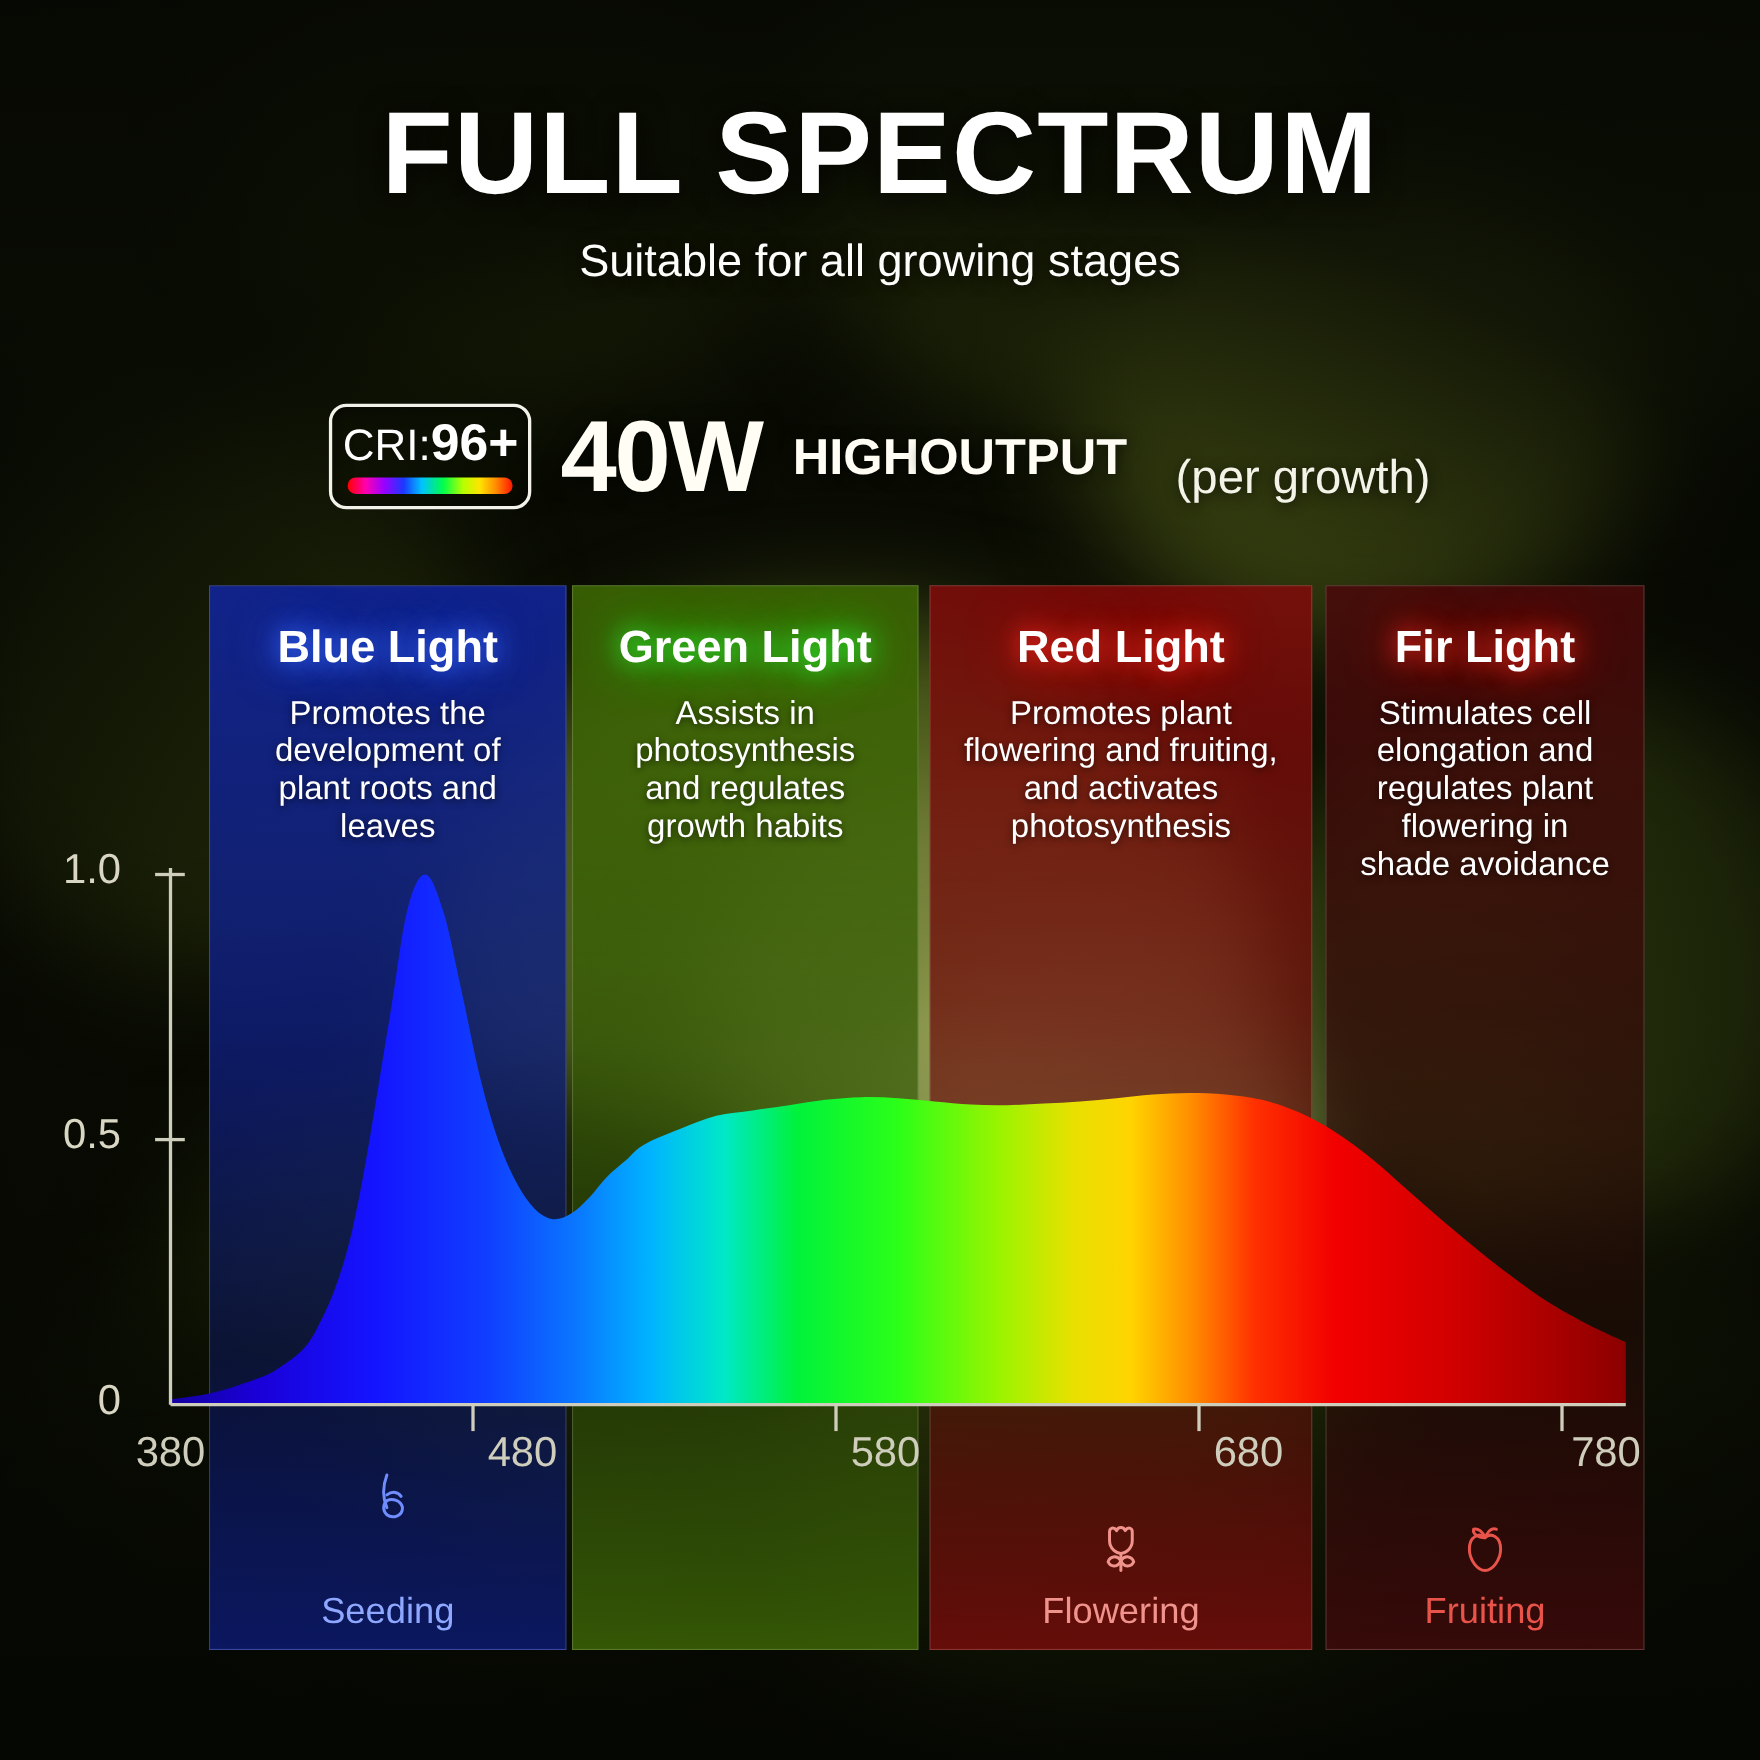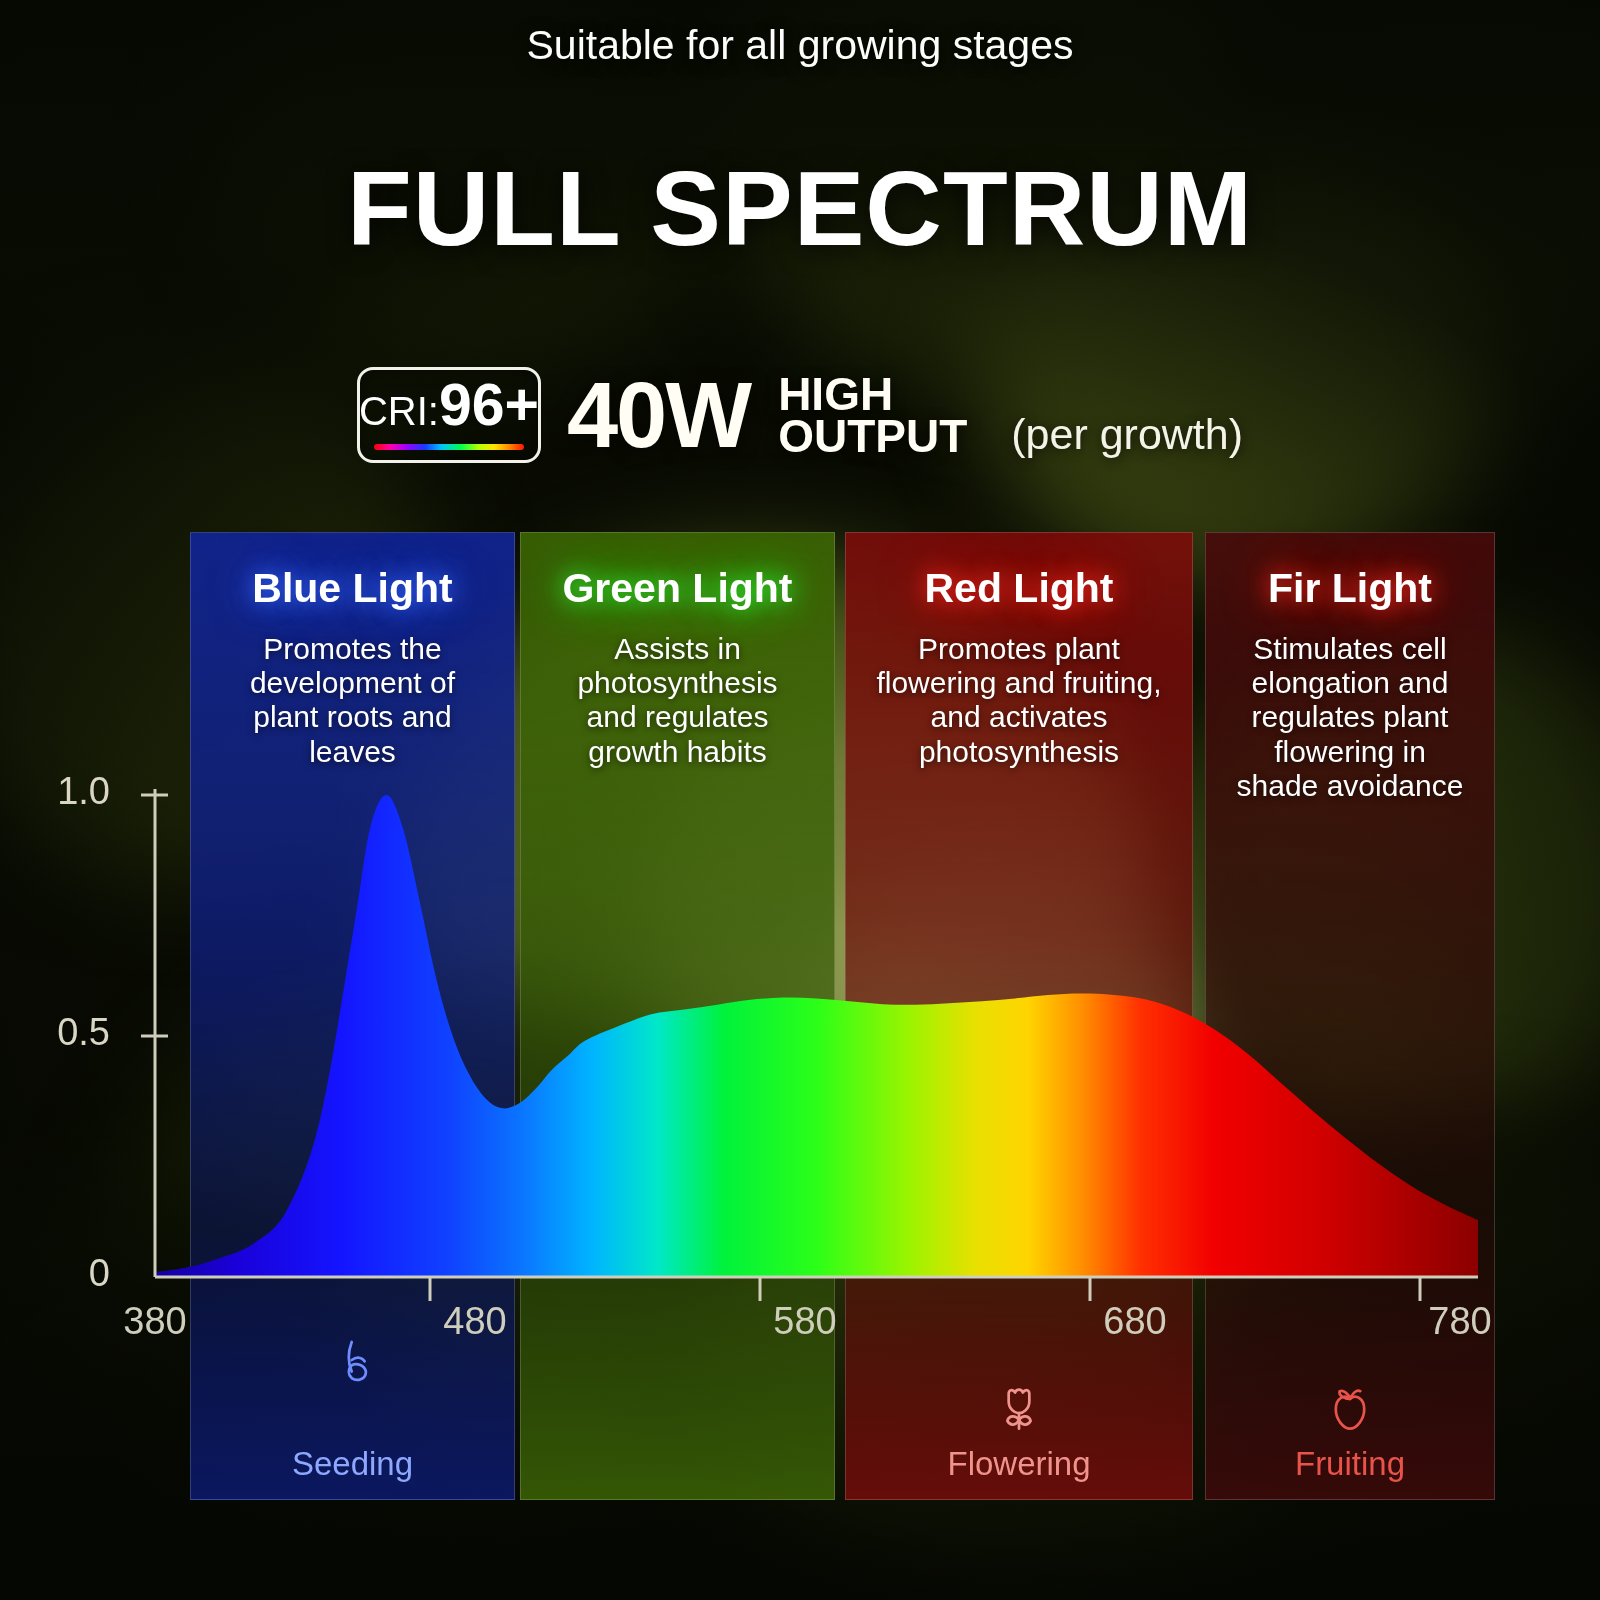--- a/index.html
+++ b/index.html
@@ -38,28 +38,28 @@
     position:absolute; top:367px; left:0; width:1600px; z-index:6;
     display:flex; align-items:center; justify-content:center; gap:26px;
   }
   #cri-badge {
     width:184px; height:96px; border:3px solid #f2f2ea; border-radius:16px;
     display:flex; flex-direction:column; align-items:center; justify-content:center;
     padding:6px 12px 10px 12px; background:rgba(10,14,4,.28);
     box-shadow:0 0 16px rgba(0,0,0,.5) inset;
   }
   #cri-text { font-size:40px; color:#fff; font-weight:400; line-height:1; white-space:nowrap; }
-  #cri-text b { font-weight:bold; font-size:59px; }
+  #cri-text b { font-weight:bold; font-size:47px; }
   #cri-bar {
     margin-top:9px; width:150px; height:15px; border-radius:8px;
     background:linear-gradient(90deg,#ff0000 0%,#ff00b0 11%,#9b00ff 22%,#1a39ff 34%,#00c3ff 45%,#00ff4a 58%,#b6ff00 70%,#ffe400 80%,#ff8a00 90%,#ff1500 100%);
   }
   #watt { font-size:92px; font-weight:bold; color:#fffdf4; line-height:.9; letter-spacing:-2px;
           text-shadow:0 3px 18px rgba(0,0,0,.65); }
-  #ho { display:flex; flex-direction:column; line-height:.92; margin-left:2px; }
+  #ho { display:flex; flex-direction:row; line-height:.92; margin-left:2px; }
   #ho-1, #ho-2 { font-size:46px; font-weight:bold; color:#fffdf4; text-shadow:0 2px 14px rgba(0,0,0,.7); }
   #perlight { font-size:43px; color:#f4f3e8; font-weight:400; margin-left:18px; align-self:flex-end;
               padding-bottom:4px; text-shadow:0 2px 12px rgba(0,0,0,.7); }
 
   
   .panel {
     position:absolute; top:532px; height:968px; z-index:4;
     border:1px solid rgba(255,255,255,.17);
     display:flex; flex-direction:column; align-items:center;
   }
@@ -110,22 +110,22 @@
   <div class="blob" style="left:820px;top:840px;width:420px;height:300px;background:#9aa55c;"></div>
   <div class="blob" style="left:1160px;top:620px;width:520px;height:520px;background:#32400e;"></div>
   <div class="blob" style="left:120px;top:980px;width:640px;height:520px;background:#1d2606;"></div>
   <div class="blob" style="left:700px;top:1080px;width:700px;height:520px;background:#2b3609;"></div>
   <div class="blob" style="left:1200px;top:1120px;width:520px;height:480px;background:#151a05;"></div>
   <div class="blob" style="left:-120px;top:1200px;width:520px;height:480px;background:#111604;"></div>
   <div class="vignette"></div>
 </div>
 
 <div id="header">
+  <div id="main-title">FULL SPECTRUM</div>
   <div id="subtitle">Suitable for all growing stages</div>
-  <div id="main-title">FULL SPECTRUM</div>
 </div>
 
 <div id="spec-row">
   <div id="cri-badge">
     <div id="cri-text"><span>CRI:</span><b>96+</b></div>
     <div id="cri-bar"></div>
   </div>
   <div id="watt">40W</div>
   <div id="ho">
     <div id="ho-1">HIGH</div>

